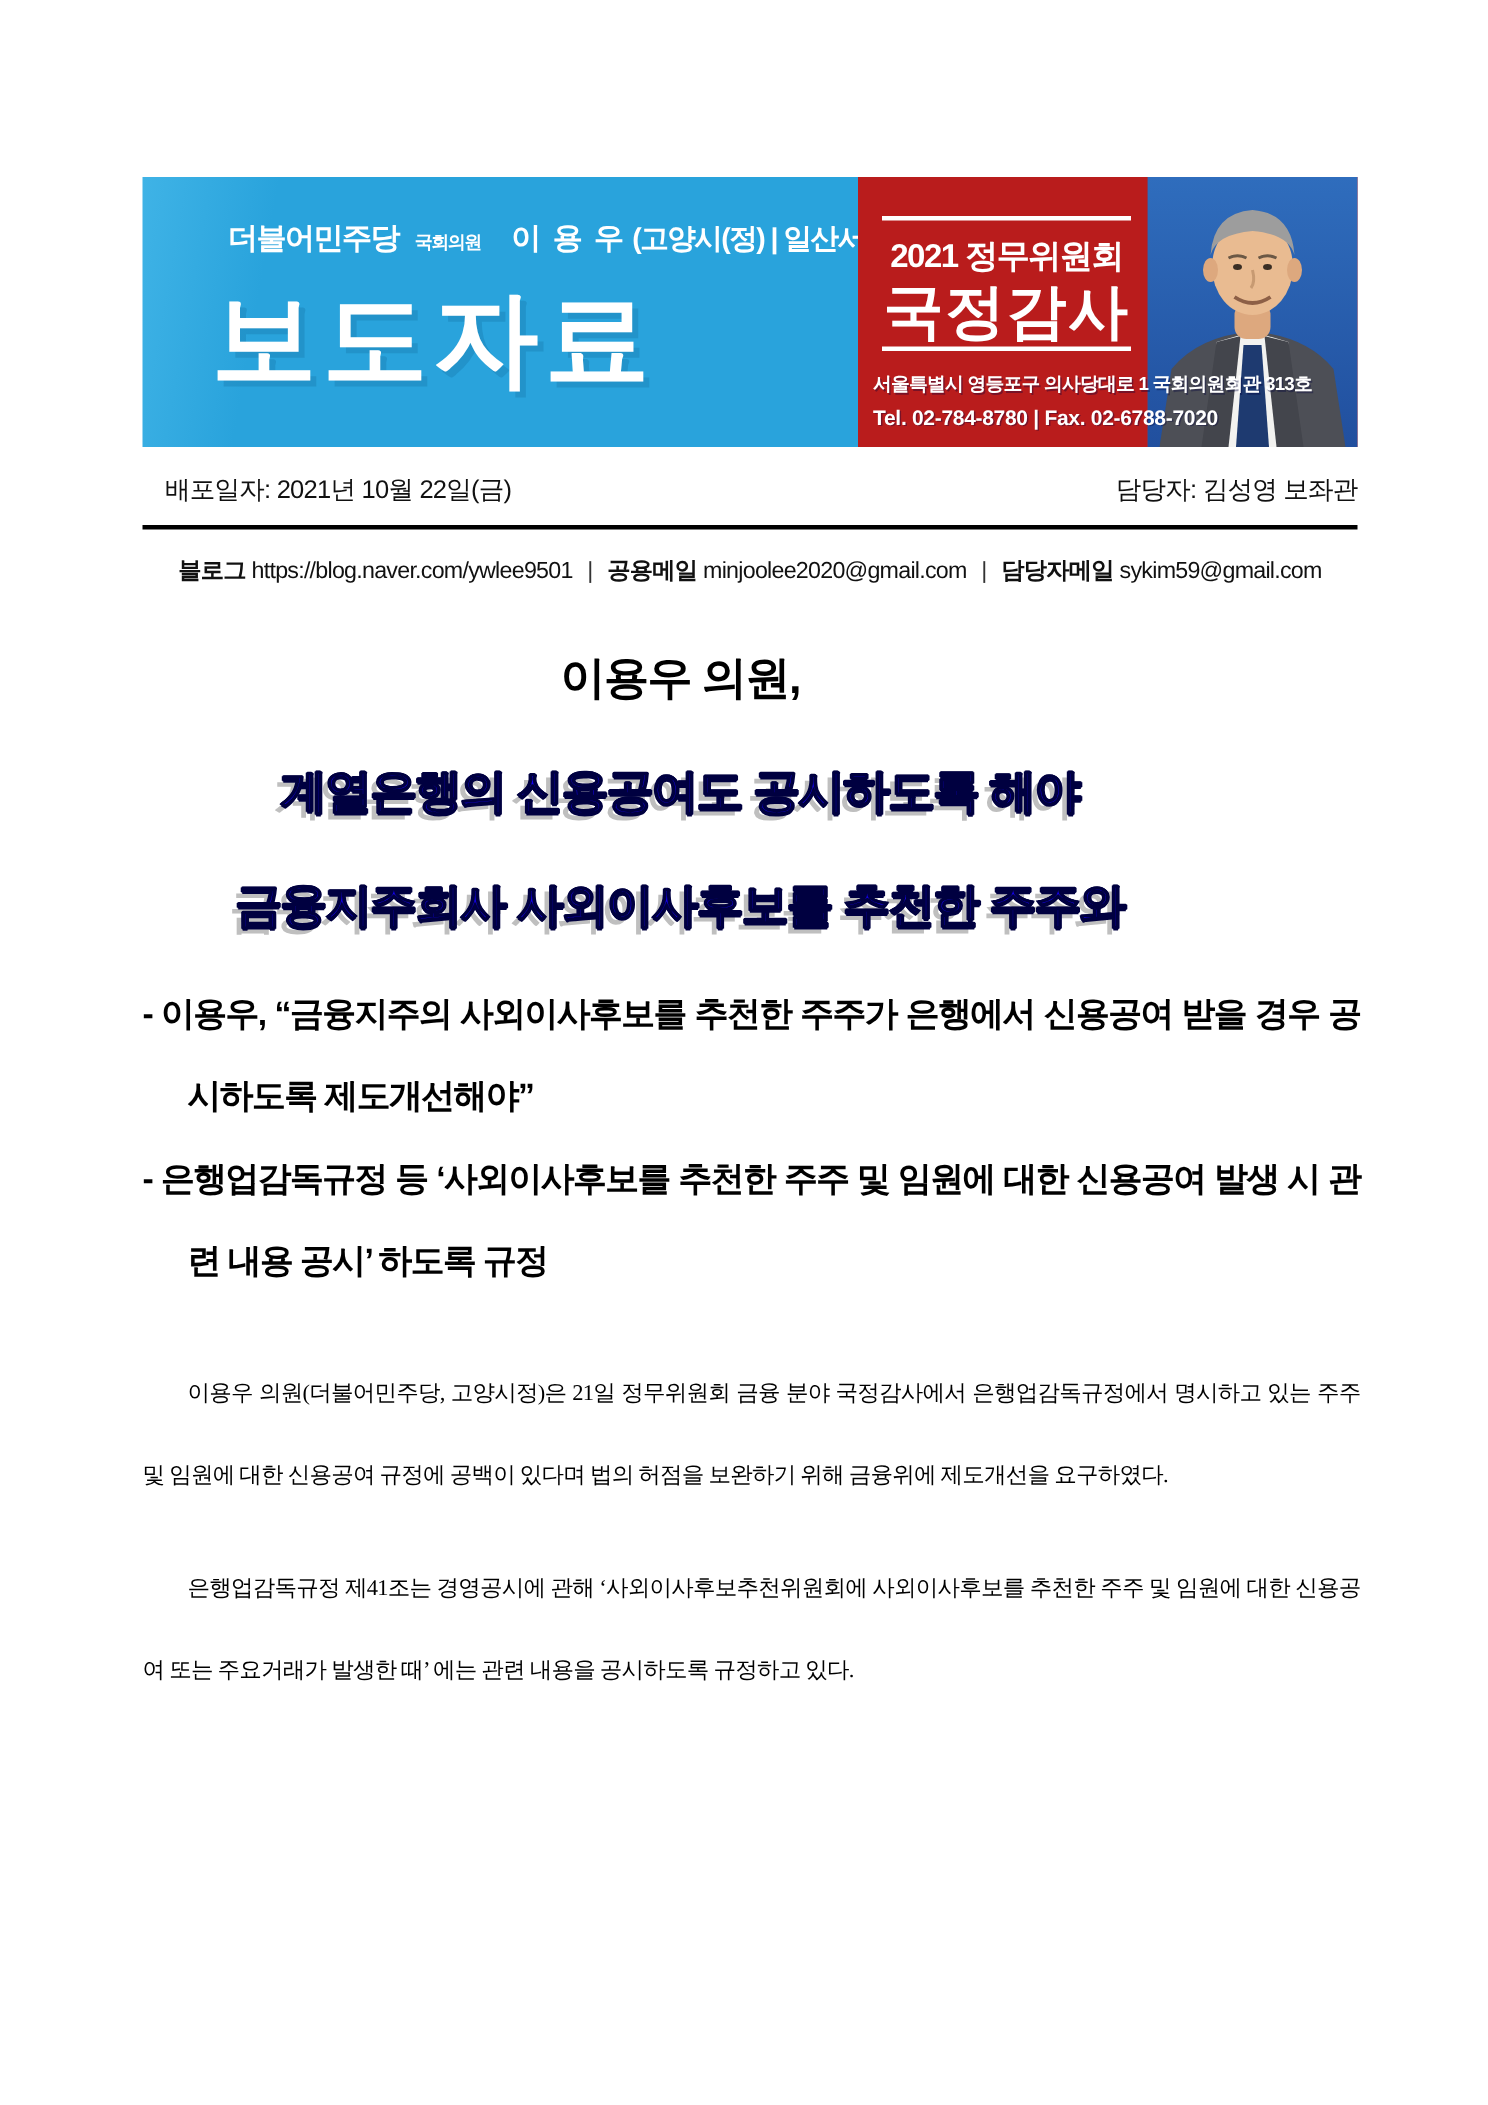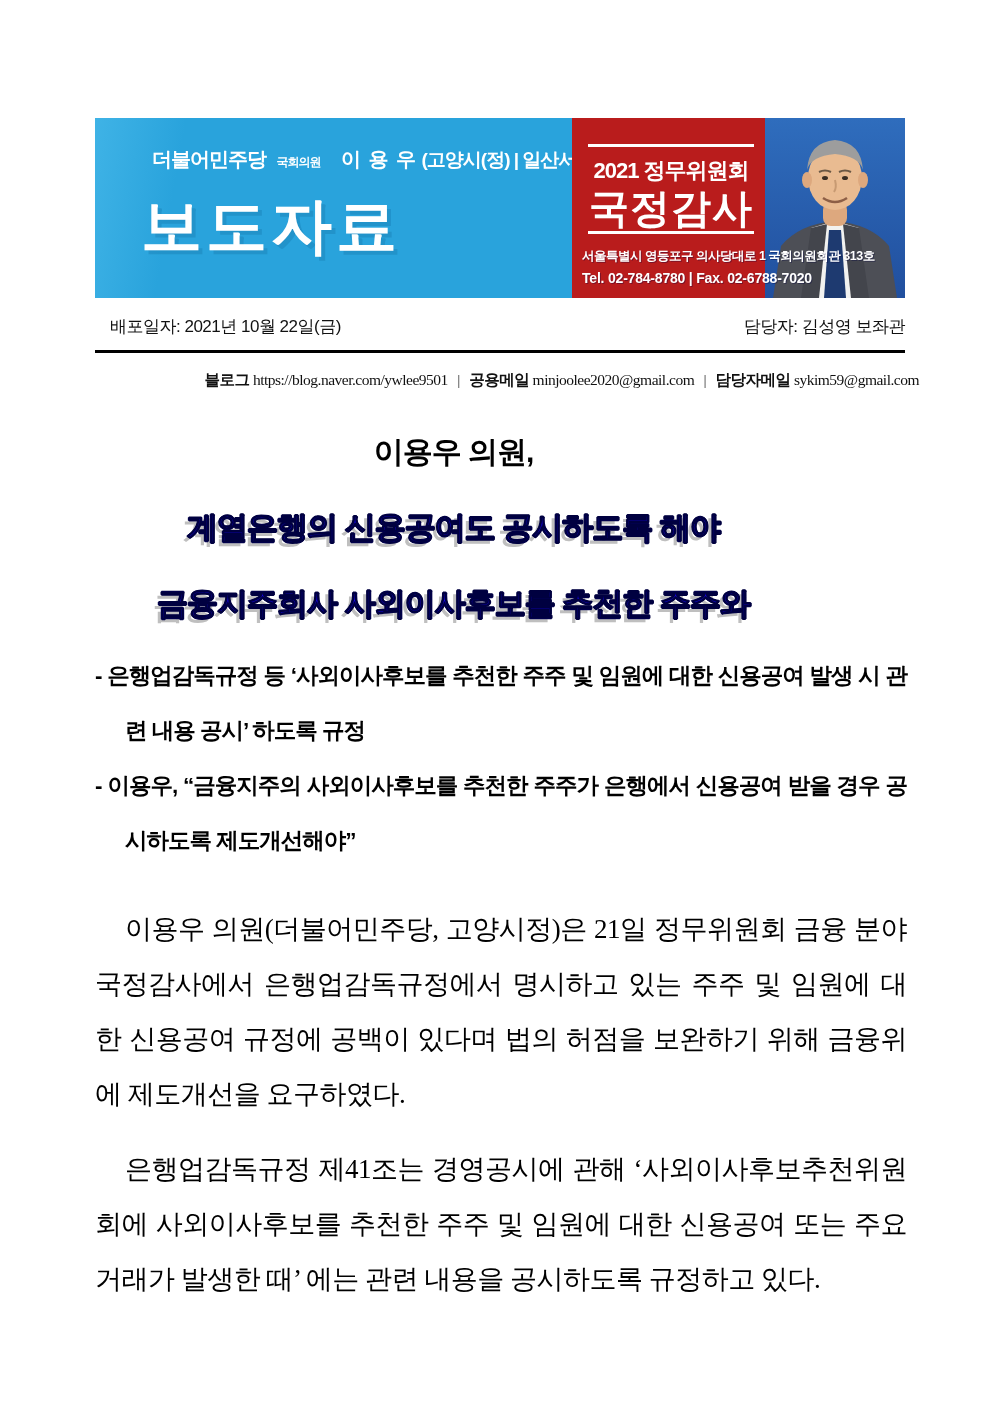--- a/index.html
+++ b/index.html
@@ -28,23 +28,22 @@
     white-space:nowrap;
   }
   .party-line { color:#fff; font-weight:bold; line-height:30px; }
   .party-line .party    { font-size:20px; letter-spacing:-1px;margin-left:19px; }
   .party-line .role     { font-size:12px; letter-spacing:-1px; margin-left:6px; }
   .party-line .name     { font-size:20px; letter-spacing:1px;  margin-left:16px; }
   .party-line .district { font-size:19px; letter-spacing:-1px; }
   .press-title {
     margin-top:0px; margin-left:8px;
     color:#ffffff; font-weight:800;
-    font-size:61px; line-height:100px; letter-spacing:4px;
+    font-size:70px; line-height:100px; letter-spacing:4px;
     text-shadow:4px 4px 0 rgba(10,90,140,0.22);
-    font-family:Liberation Serif, serif;
   }
   .banner-right {
     position:relative;
     width:333px; flex:0 0 333px;
     background:#b91c1c;
   }
   .photo-wrap {
     position:absolute; right:0; top:0;
     width:140px; height:180px; z-index:1;
   }
@@ -69,23 +68,23 @@
     position:absolute; left:95px; top:315px; width:810px;
     display:flex; justify-content:space-between;
     font-size:17px; letter-spacing:-0.5px; color:#111;
   }
   .info-row .left  { padding-left:15px; }
   .thick-rule {
     position:absolute; left:95px; top:350px; width:810px;
     border:none; border-top:3px solid #000;
   }
   .contact-row {
-    position:absolute; left:109px; top:370px; width:810px;
-    text-align:right; font-size:15.5px; letter-spacing:-0.5px;
-    color:#111; white-space:nowrap;font-family:Liberation Serif, serif;
+    position:absolute; left:95px; top:370px; width:810px;
+    text-align:center; font-size:15.5px; letter-spacing:-0.5px;
+    color:#111; white-space:nowrap;
   }
   .contact-row b { font-weight:bold; }
   .contact-row .sep { margin:0 6px; color:#333; }
 
   
   .headline { position:absolute; left:0; top:432px; width:907px; text-align:center; }
   .headline .h-black {
     font-size:30px; font-weight:800; color:#000; letter-spacing:-1px;
   }
   .headline .h-blue {
@@ -103,21 +102,21 @@
     position:absolute; left:95px; top:648px; width:812px;
     font-size:22.5px; font-weight:700; letter-spacing:-1px;
     line-height:55px; color:#000;
   }
   .bullet { padding-left:30px; text-indent:-30px; text-align:justify; }
 
   
   .body-text {
     position:absolute; left:95px; top:902px; width:812px;
     font-family:"Liberation Serif", serif;
-    font-size:27px; letter-spacing:-0.5px;
+    font-size:15px; letter-spacing:-0.5px;
     line-height:55px; text-align:justify; color:#000;
   }
   .body-text p { text-indent:30px; }
   .body-text p + p { margin-top:20px; }
 </style>
 </head>
 <body>
 
 <div class="page">
 
@@ -197,22 +196,22 @@
     <span>sykim59@gmail.com</span>
   </div>
 
   <div class="headline">
     <div class="h-black">이용우 의원,</div>
     <div class="h-blue">계열은행의 신용공여도 공시하도록 해야</div>
     <div class="h-blue">금융지주회사 사외이사후보를 추천한 주주와</div>
   </div>
 
   <div class="bullets">
+    <div class="bullet"><span>-</span> <span>이용우,  “금융지주의 사외이사후보를 추천한 주주가 은행에서 신용공여 받을 경우 공시하도록 제도개선해야”</span></div>
     <div class="bullet"><span>-</span> <span>은행업감독규정 등  ‘사외이사후보를 추천한 주주 및 임원에 대한 신용공여 발생 시 관련 내용 공시’ 하도록 규정</span></div>
-    <div class="bullet"><span>-</span> <span>이용우,  “금융지주의 사외이사후보를 추천한 주주가 은행에서 신용공여 받을 경우 공시하도록 제도개선해야”</span></div>
   </div>
 
   <div class="body-text">
     <p>이용우 의원(더불어민주당, 고양시정)은 21일 정무위원회 금융 분야 국정감사에서 은행업감독규정에서 명시하고 있는 주주 및 임원에 대한 신용공여 규정에 공백이 있다며 법의 허점을 보완하기 위해 금융위에 제도개선을 요구하였다.</p>
     <p>은행업감독규정 제41조는 경영공시에 관해 ‘사외이사후보추천위원회에 사외이사후보를 추천한 주주 및 임원에 대한 신용공여 또는 주요거래가 발생한 때’ 에는 관련 내용을 공시하도록 규정하고 있다.</p>
   </div>
 
 </div>
 
 </body></html>

